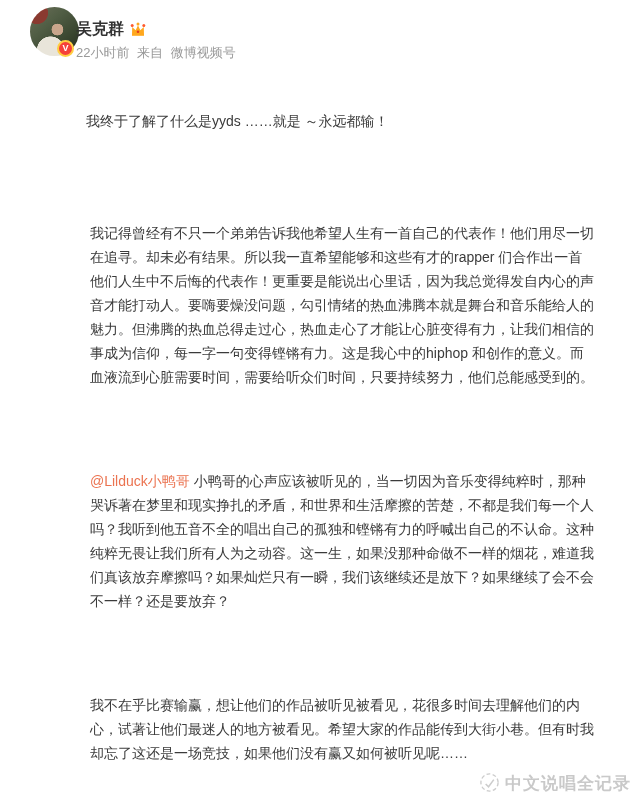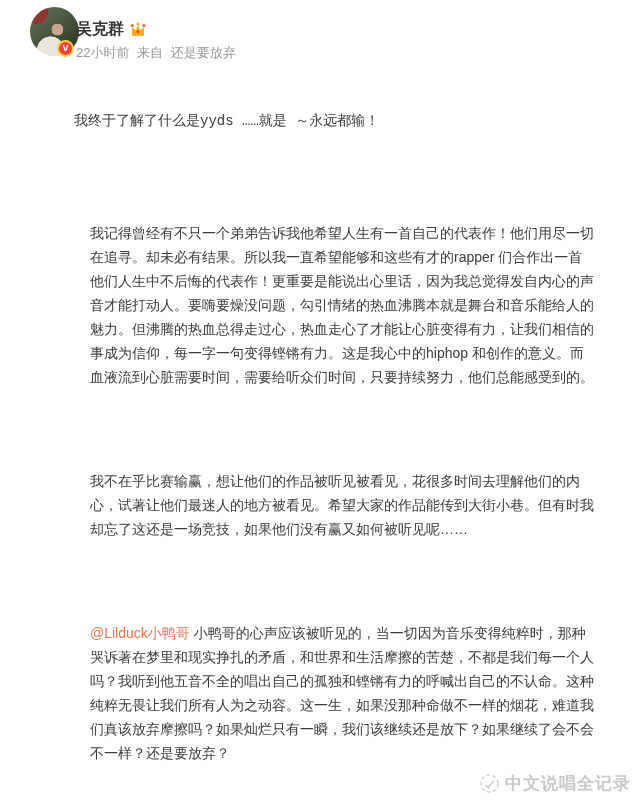--- a/index.html
+++ b/index.html
@@ -62,33 +62,33 @@
   
   .content {
     position: absolute;
     left: 74px; top: 61px;
     width: 537px;
     font-size: 14px;
     line-height: 24px;
     color: #3b3b3b;
     white-space: pre-wrap;
   }
-  .lead { margin: 0 0 24px 0; font-weight: normal; font-family: Liberation Mono, monospace; }
+  .lead { margin: 0 0 24px 12px; font-weight: normal; }
   .para { margin: 16px; }
   .mention {
     color: #eb7350;
     text-decoration: none;
     cursor: pointer;
   }
   
   .watermark {
     position: absolute;
     right: 4px; top: 772px;
     display: flex;
-    align-items: center;
+    align-items: flex-start;
     gap: 5px;
     color: #c9c9c9;
     font-size: 17px;
     font-weight: bold;
     letter-spacing: 1px;
     text-shadow: 0 1px 0 #ffffff;
     pointer-events: none;
   }
   .watermark-icon { width: 21px; height: 21px; }
 </style>
@@ -110,28 +110,28 @@
         <path d="M2 13 L2.2 5 L5.7 8.2 L8 3.2 L10.3 8.2 L13.8 5 L14 13 Z" fill="#ffa81e"></path>
         <circle cx="8" cy="9.8" r="1.3" fill="#e03c1e"></circle>
         <rect x="2" y="12" width="12" height="1.8" fill="#ffa81e"></rect>
       </svg>
     </span>
   </div>
 
   <div class="meta">
     <span>22小时前</span>
     <span>来自</span>
-    <span class="source">还是要放弃</span>
+    <span class="source">微博视频号</span>
   </div>
 
   <div class="content">
     <p class="lead">我终于了解了什么是yyds ……就是 ～永远都输！</p>
     <p class="para">我记得曾经有不只一个弟弟告诉我他希望人生有一首自己的代表作！他们用尽一切在追寻。却未必有结果。所以我一直希望能够和这些有才的rapper 们合作出一首他们人生中不后悔的代表作！更重要是能说出心里话，因为我总觉得发自内心的声音才能打动人。要嗨要燥没问题，勾引情绪的热血沸腾本就是舞台和音乐能给人的魅力。但沸腾的热血总得走过心，热血走心了才能让心脏变得有力，让我们相信的事成为信仰，每一字一句变得铿锵有力。这是我心中的hiphop 和创作的意义。而血液流到心脏需要时间，需要给听众们时间，只要持续努力，他们总能感受到的。</p>
+    <p class="para"><a class="mention">@Lilduck小鸭哥</a><span> 小鸭哥的心声应该被听见的，当一切因为音乐变得纯粹时，那种哭诉著在梦里和现实挣扎的矛盾，和世界和生活摩擦的苦楚，不都是我们每一个人吗？我听到他五音不全的唱出自己的孤独和铿锵有力的呼喊出自己的不认命。这种纯粹无畏让我们所有人为之动容。这一生，如果没那种命做不一样的烟花，难道我们真该放弃摩擦吗？如果灿烂只有一瞬，我们该继续还是放下？如果继续了会不会不一样？还是要放弃？</span></p>
     <p class="para">我不在乎比赛输赢，想让他们的作品被听见被看见，花很多时间去理解他们的内心，试著让他们最迷人的地方被看见。希望大家的作品能传到大街小巷。但有时我却忘了这还是一场竞技，如果他们没有赢又如何被听见呢……</p>
-    <p class="para"><a class="mention">@Lilduck小鸭哥</a><span> 小鸭哥的心声应该被听见的，当一切因为音乐变得纯粹时，那种哭诉著在梦里和现实挣扎的矛盾，和世界和生活摩擦的苦楚，不都是我们每一个人吗？我听到他五音不全的唱出自己的孤独和铿锵有力的呼喊出自己的不认命。这种纯粹无畏让我们所有人为之动容。这一生，如果没那种命做不一样的烟花，难道我们真该放弃摩擦吗？如果灿烂只有一瞬，我们该继续还是放下？如果继续了会不会不一样？还是要放弃？</span></p>
     
     
     
     
   </div>
 
   <div class="watermark">
     <span class="watermark-icon">
       <svg viewBox="0 0 22 22" width="21" height="21">
         <circle cx="11" cy="11" r="9" fill="none" stroke="#cccccc" stroke-width="1.4" stroke-dasharray="4 2.5"></circle>

